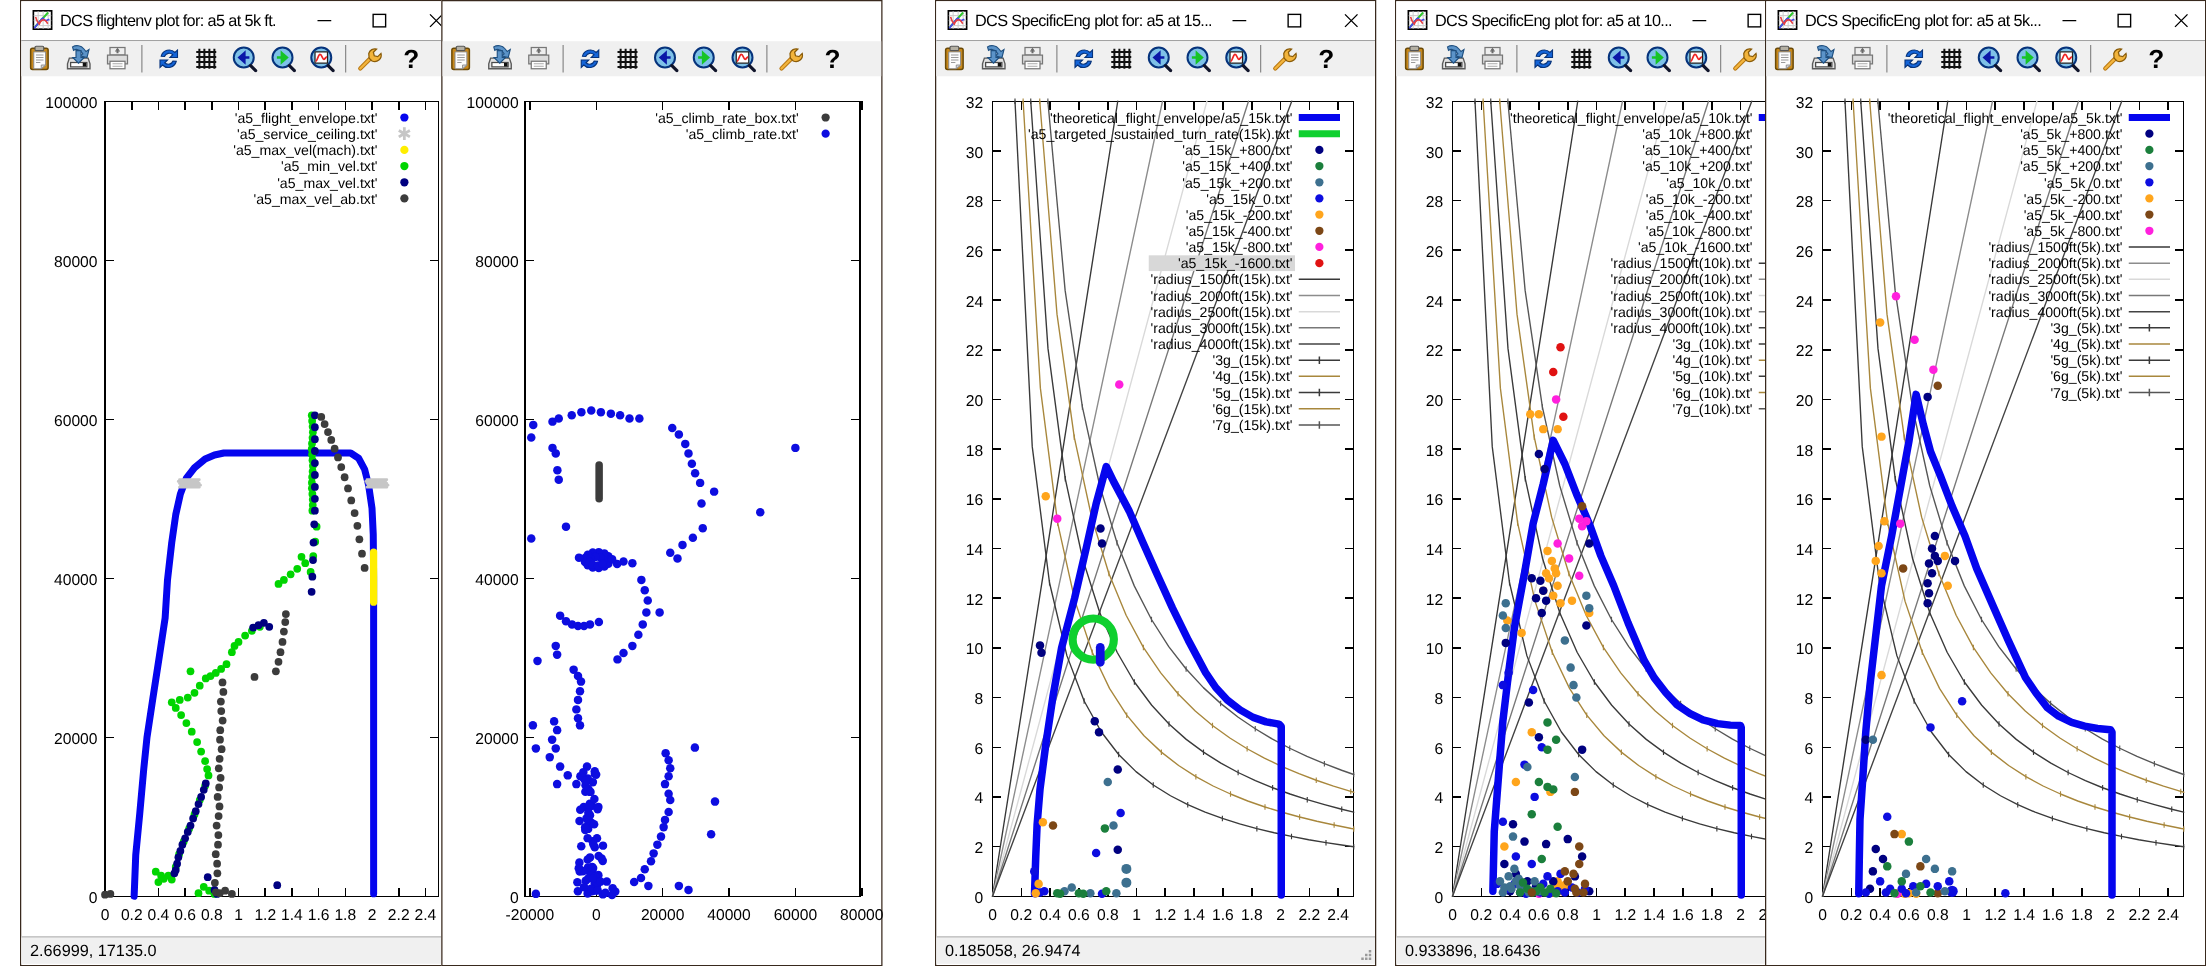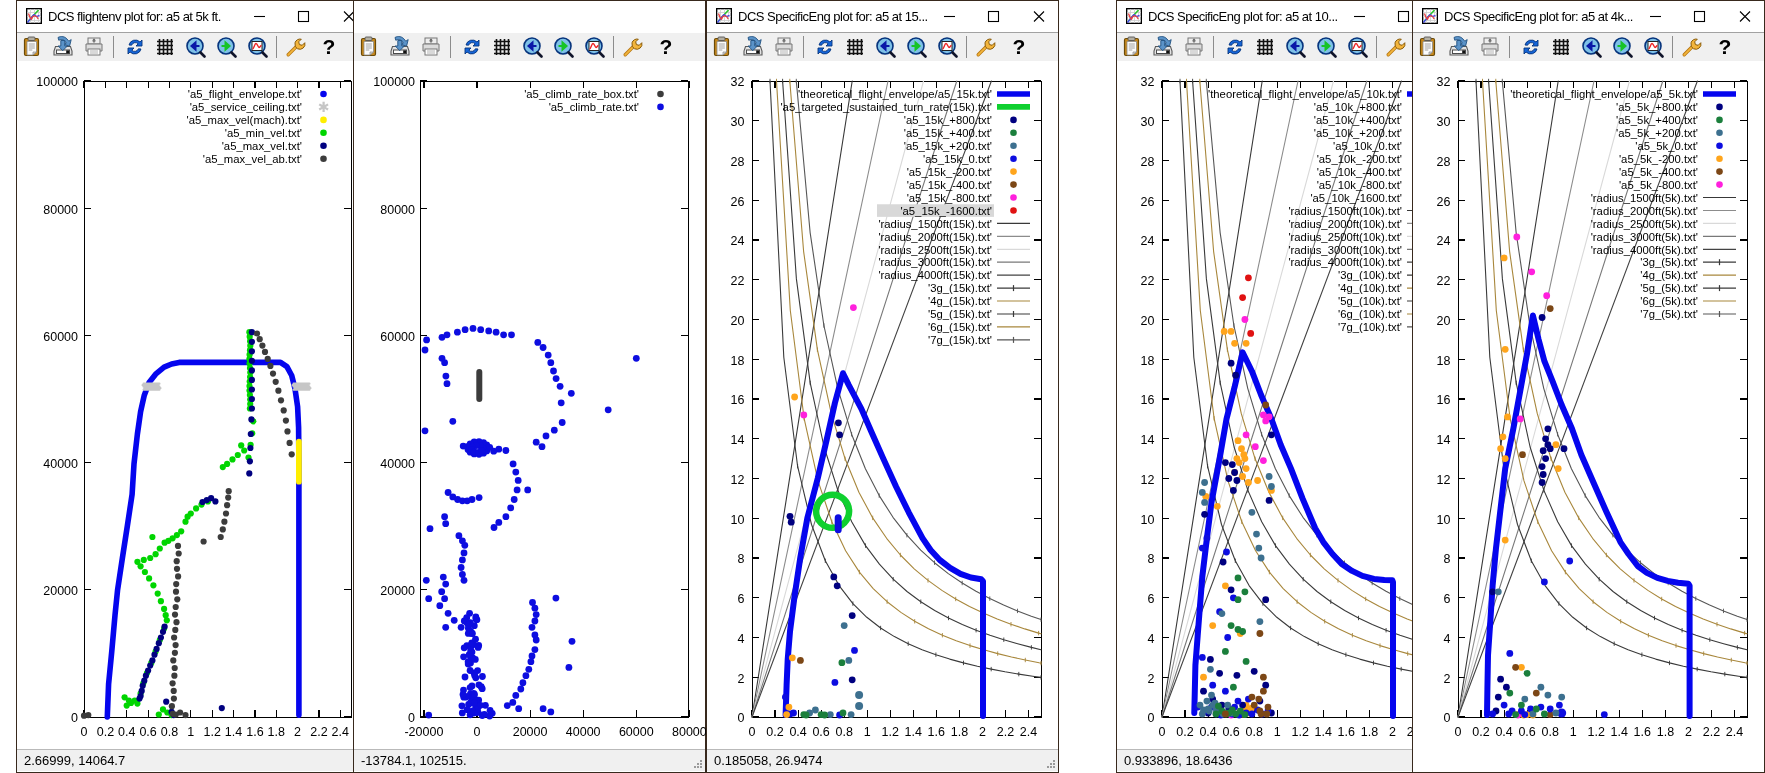--- a/index.html
+++ b/index.html
@@ -317,21 +317,21 @@
         <text x="285.0" y="123.1" text-anchor="end" font-size="11.3">'a5_max_vel(mach).txt'</text>
         <circle cx="306.5" cy="118.9" r="3.3" fill="#ffee00"></circle>
         <text x="285.0" y="136.0" text-anchor="end" font-size="11.3">'a5_min_vel.txt'</text>
         <circle cx="306.5" cy="131.8" r="3.3" fill="#00d500"></circle>
         <text x="285.0" y="149.0" text-anchor="end" font-size="11.3">'a5_max_vel.txt'</text>
         <circle cx="306.5" cy="144.8" r="3.3" fill="#000080"></circle>
         <text x="285.0" y="161.9" text-anchor="end" font-size="11.3">'a5_max_vel_ab.txt'</text>
         <circle cx="306.5" cy="157.7" r="3.3" fill="#3c3c3c"></circle>
       </svg></div>
     <div class="sbar">
-      <span class="stext">2.66999,  14064.7</span>
+      <span class="stext">2.66999,  17135.0</span>
       <svg class="grip" width="10" height="10">
         <rect x="7" y="1" width="2" height="2" fill="#9a9a9a"></rect>
         <rect x="7" y="4" width="2" height="2" fill="#9a9a9a"></rect>
         <rect x="7" y="7" width="2" height="2" fill="#9a9a9a"></rect>
         <rect x="4" y="4" width="2" height="2" fill="#9a9a9a"></rect>
         <rect x="4" y="7" width="2" height="2" fill="#9a9a9a"></rect>
         <rect x="1" y="7" width="2" height="2" fill="#9a9a9a"></rect>
       </svg>
     </div>
   </div>
@@ -638,33 +638,22 @@
         <circle cx="118.7" cy="710.0" r="3.4" fill="#0d0de0"></circle>
         <circle cx="113.2" cy="708.7" r="3.4" fill="#0d0de0"></circle>
         <circle cx="124.1" cy="711.3" r="3.4" fill="#0d0de0"></circle>
         <circle cx="130.3" cy="713.3" r="3.4" fill="#0d0de0"></circle>
         <rect x="122.3" y="368" width="6" height="33" rx="3" fill="#3c3c3c"></rect>
         <text x="285.0" y="97.2" text-anchor="end" font-size="11.3">'a5_climb_rate_box.txt'</text>
         <circle cx="306.5" cy="93.0" r="3.3" fill="#3c3c3c"></circle>
         <text x="285.0" y="110.1" text-anchor="end" font-size="11.3">'a5_climb_rate.txt'</text>
         <circle cx="306.5" cy="105.9" r="3.3" fill="#0d0de0"></circle>
       </svg></div>
-    <div class="sbar">
-      <span class="stext">-13784.1,  102515.</span>
-      <svg class="grip" width="10" height="10">
-        <rect x="7" y="1" width="2" height="2" fill="#9a9a9a"></rect>
-        <rect x="7" y="4" width="2" height="2" fill="#9a9a9a"></rect>
-        <rect x="7" y="7" width="2" height="2" fill="#9a9a9a"></rect>
-        <rect x="4" y="4" width="2" height="2" fill="#9a9a9a"></rect>
-        <rect x="4" y="7" width="2" height="2" fill="#9a9a9a"></rect>
-        <rect x="1" y="7" width="2" height="2" fill="#9a9a9a"></rect>
-      </svg>
-    </div>
   </div>
-<div class="win" style="left:706px">
+<div class="win" style="left:748px">
     <div class="tbar">
       <span class="ticon"><svg width="16" height="16" viewBox="0 0 16 16">
           <rect x="0.5" y="0.5" width="15" height="15" fill="#fff" stroke="#000" stroke-width="1.7"></rect>
           <path d="M4.5 1v14M8.5 1v14M12.5 1v14M1 4.5h14M1 8.5h14M1 12.5h14" stroke="#cdcdcd" stroke-width="0.8"></path>
           <path d="M2 13.5L12.5 2" stroke="#2ec82e" stroke-width="1.6"></path>
           <path d="M1.5 14.5L7.5 7c1.2-1.4 1.8 1.8 3.6 1.4l2.4-1" fill="none" stroke="#4848e8" stroke-width="1.4"></path>
           <path d="M2.5 5.5c0.8 2.8 1.6 4.6 3 5.7 0.8-2.6 2.2-3.6 4-3.2 1.4 0.4 1.8 1.3 2.7 3" fill="none" stroke="#e84040" stroke-width="1.3"></path>
         </svg></span>
       <span class="ttext">DCS SpecificEng plot for: a5 at 15...</span>
       <svg class="wbtn" style="left:230px" width="110" height="31" viewBox="0 0 110 31">
@@ -1326,21 +1315,21 @@
   </div>
 <div class="win" style="left:1412px">
     <div class="tbar">
       <span class="ticon"><svg width="16" height="16" viewBox="0 0 16 16">
           <rect x="0.5" y="0.5" width="15" height="15" fill="#fff" stroke="#000" stroke-width="1.7"></rect>
           <path d="M4.5 1v14M8.5 1v14M12.5 1v14M1 4.5h14M1 8.5h14M1 12.5h14" stroke="#cdcdcd" stroke-width="0.8"></path>
           <path d="M2 13.5L12.5 2" stroke="#2ec82e" stroke-width="1.6"></path>
           <path d="M1.5 14.5L7.5 7c1.2-1.4 1.8 1.8 3.6 1.4l2.4-1" fill="none" stroke="#4848e8" stroke-width="1.4"></path>
           <path d="M2.5 5.5c0.8 2.8 1.6 4.6 3 5.7 0.8-2.6 2.2-3.6 4-3.2 1.4 0.4 1.8 1.3 2.7 3" fill="none" stroke="#e84040" stroke-width="1.3"></path>
         </svg></span>
-      <span class="ttext">DCS SpecificEng plot for: a5 at 4k...</span>
+      <span class="ttext">DCS SpecificEng plot for: a5 at 5k...</span>
       <svg class="wbtn" style="left:230px" width="110" height="31" viewBox="0 0 110 31">
         <path d="M7 15.5h11" stroke="#000" stroke-width="1.1"></path>
         <rect x="51.5" y="10.5" width="10" height="10" fill="none" stroke="#000" stroke-width="1.1"></rect>
         <path d="M97 10.5l10 10m0-10l-10 10" stroke="#000" stroke-width="1.1"></path>
       </svg>
     </div>
     <div class="tool">
       <svg class="tbi" style="left:5px" width="22" height="22" viewBox="0 0 22 22">
         <rect x="2.5" y="2.5" width="14" height="17" rx="1.5" fill="#c8891c" stroke="#6b4a07" stroke-width="1.2"></rect>
         <rect x="6" y="1" width="7" height="3.5" rx="1" fill="#b4b0a4" stroke="#555" stroke-width="0.9"></rect>

